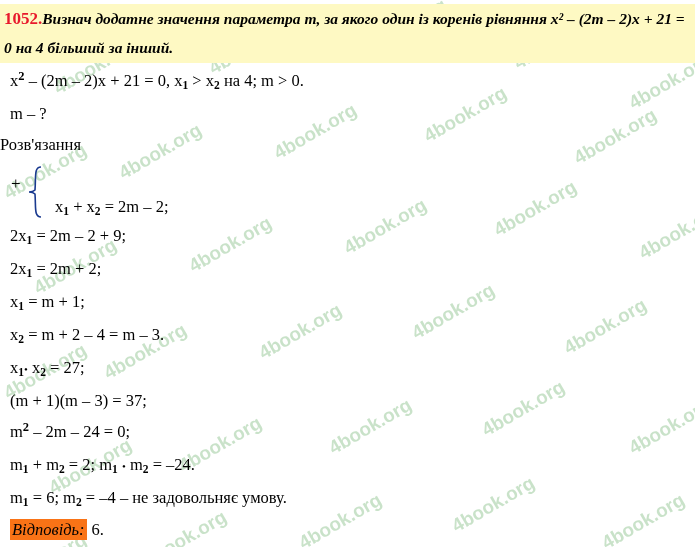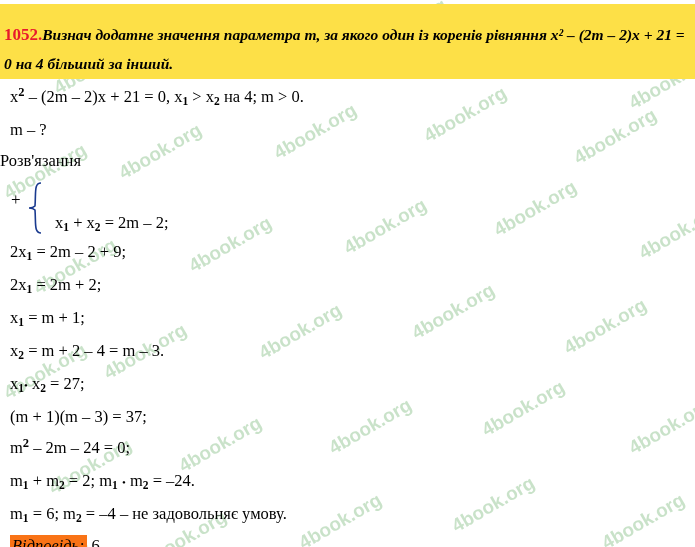--- a/index.html
+++ b/index.html
@@ -35,26 +35,26 @@
   }
 
   
   .content {
     position: relative;
     z-index: 10;
     padding: 0;
   }
 
   .task-header {
-    background: #fde047;
+    background: #fef9c3;
     display: block;
     font-family: "Liberation Serif", serif;
     font-size: 15.5px;
     line-height: 29px;
-    padding: 16px 2px 1px 4px;
+    padding: 0 2px 1px 4px;
     box-decoration-break: clone;
     -webkit-box-decoration-break: clone;
   }
   .task-num {
     color: #e8192c;
     font-weight: bold;
     font-size: 17px;
   }
   .task-text {
     font-style: italic;

